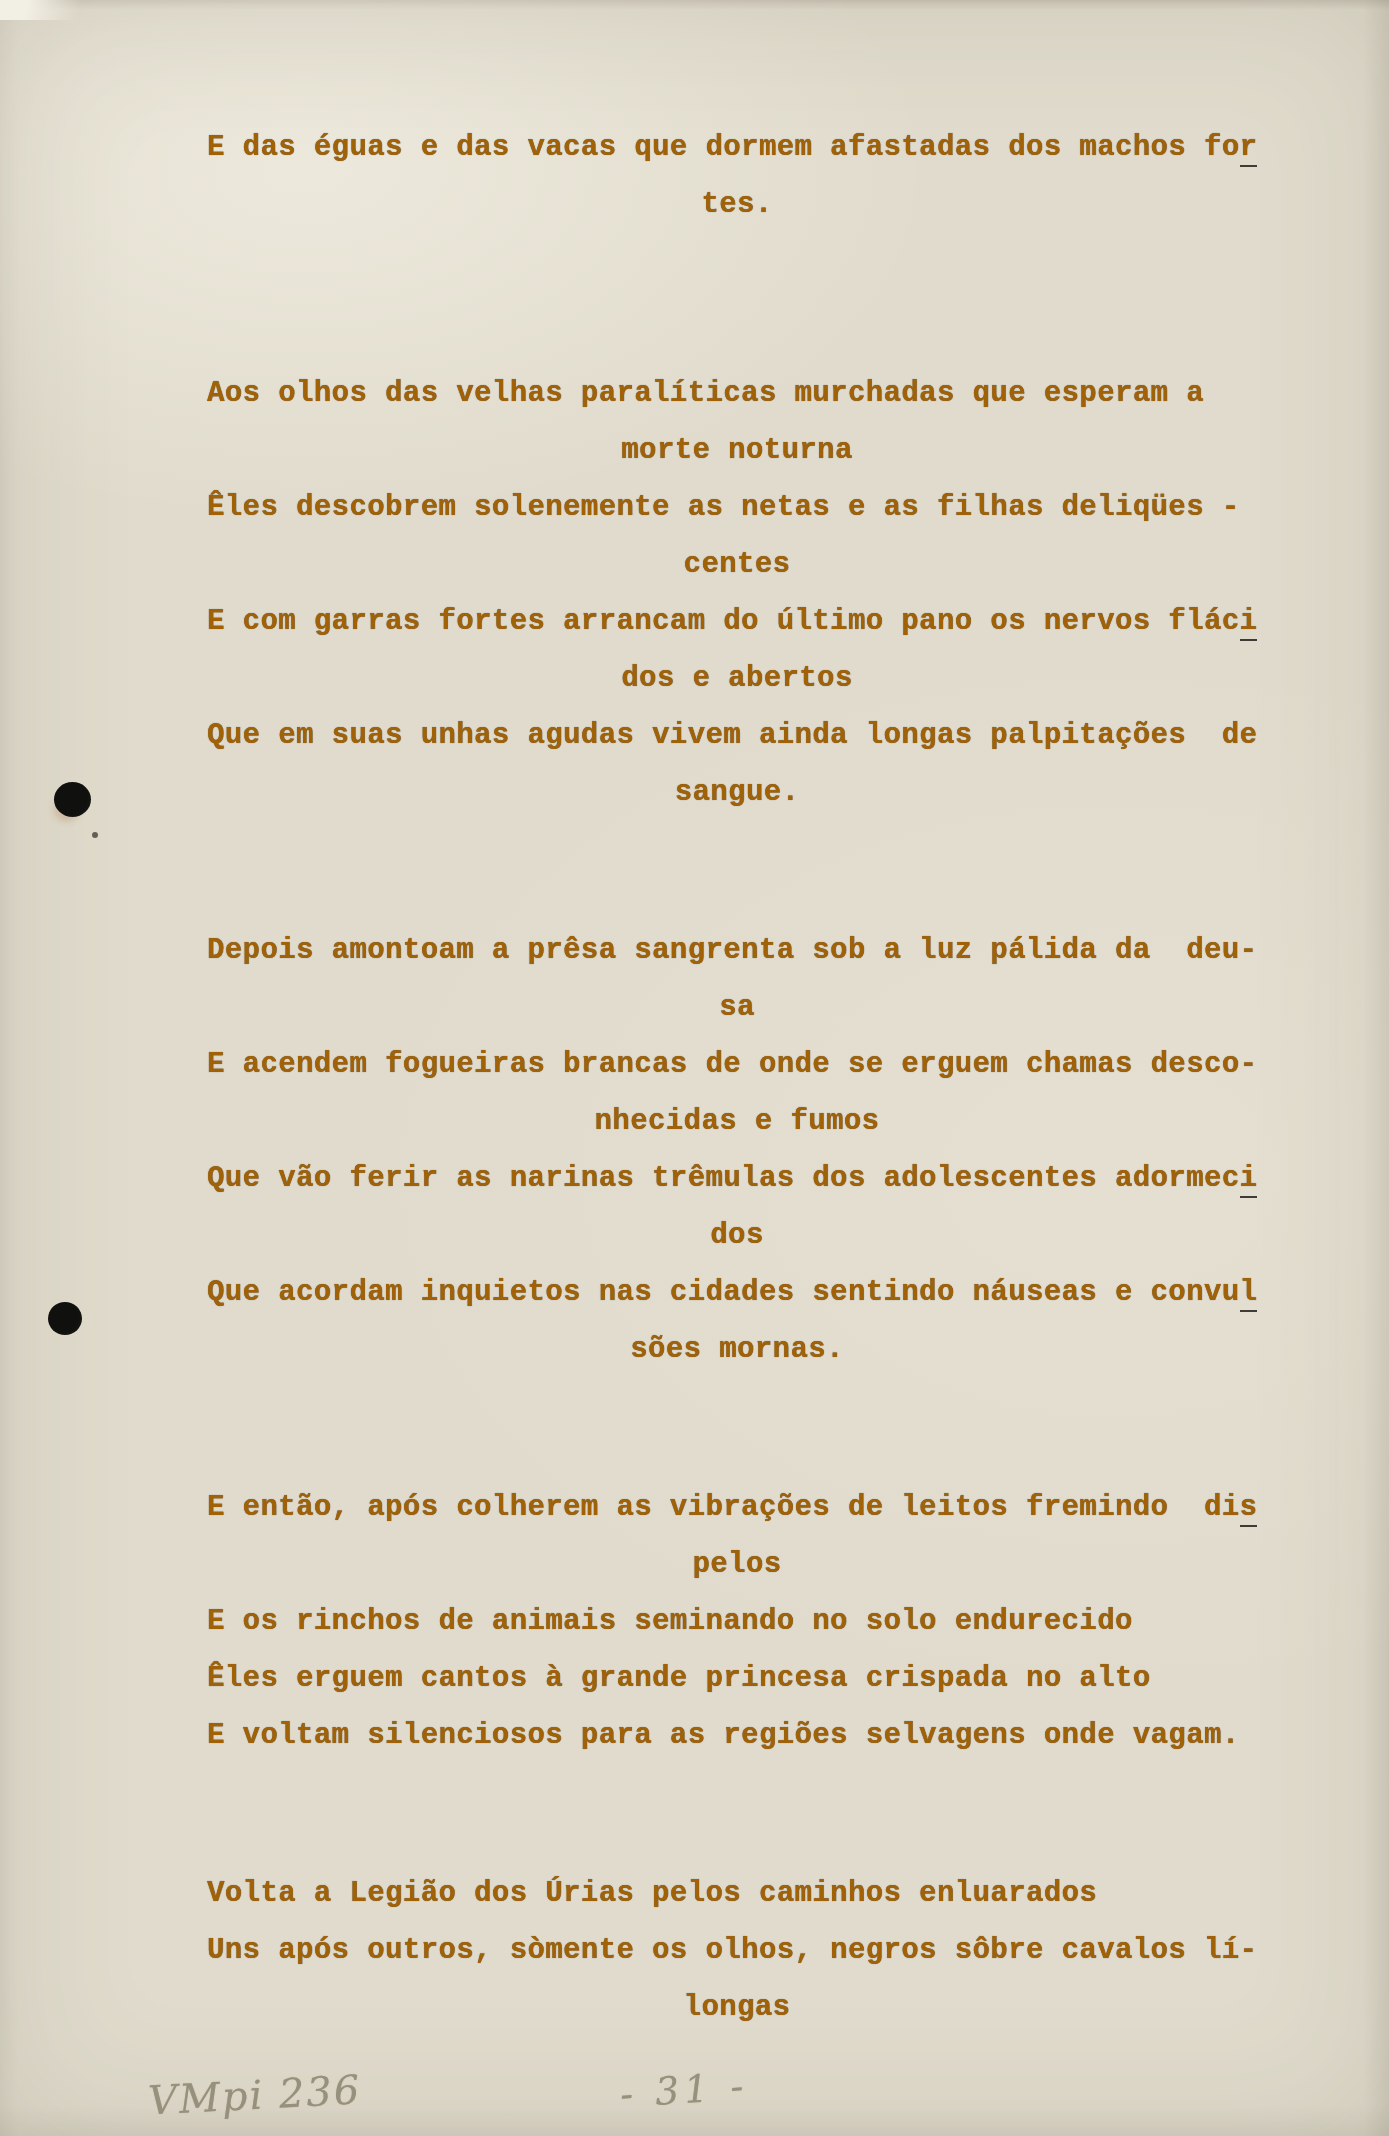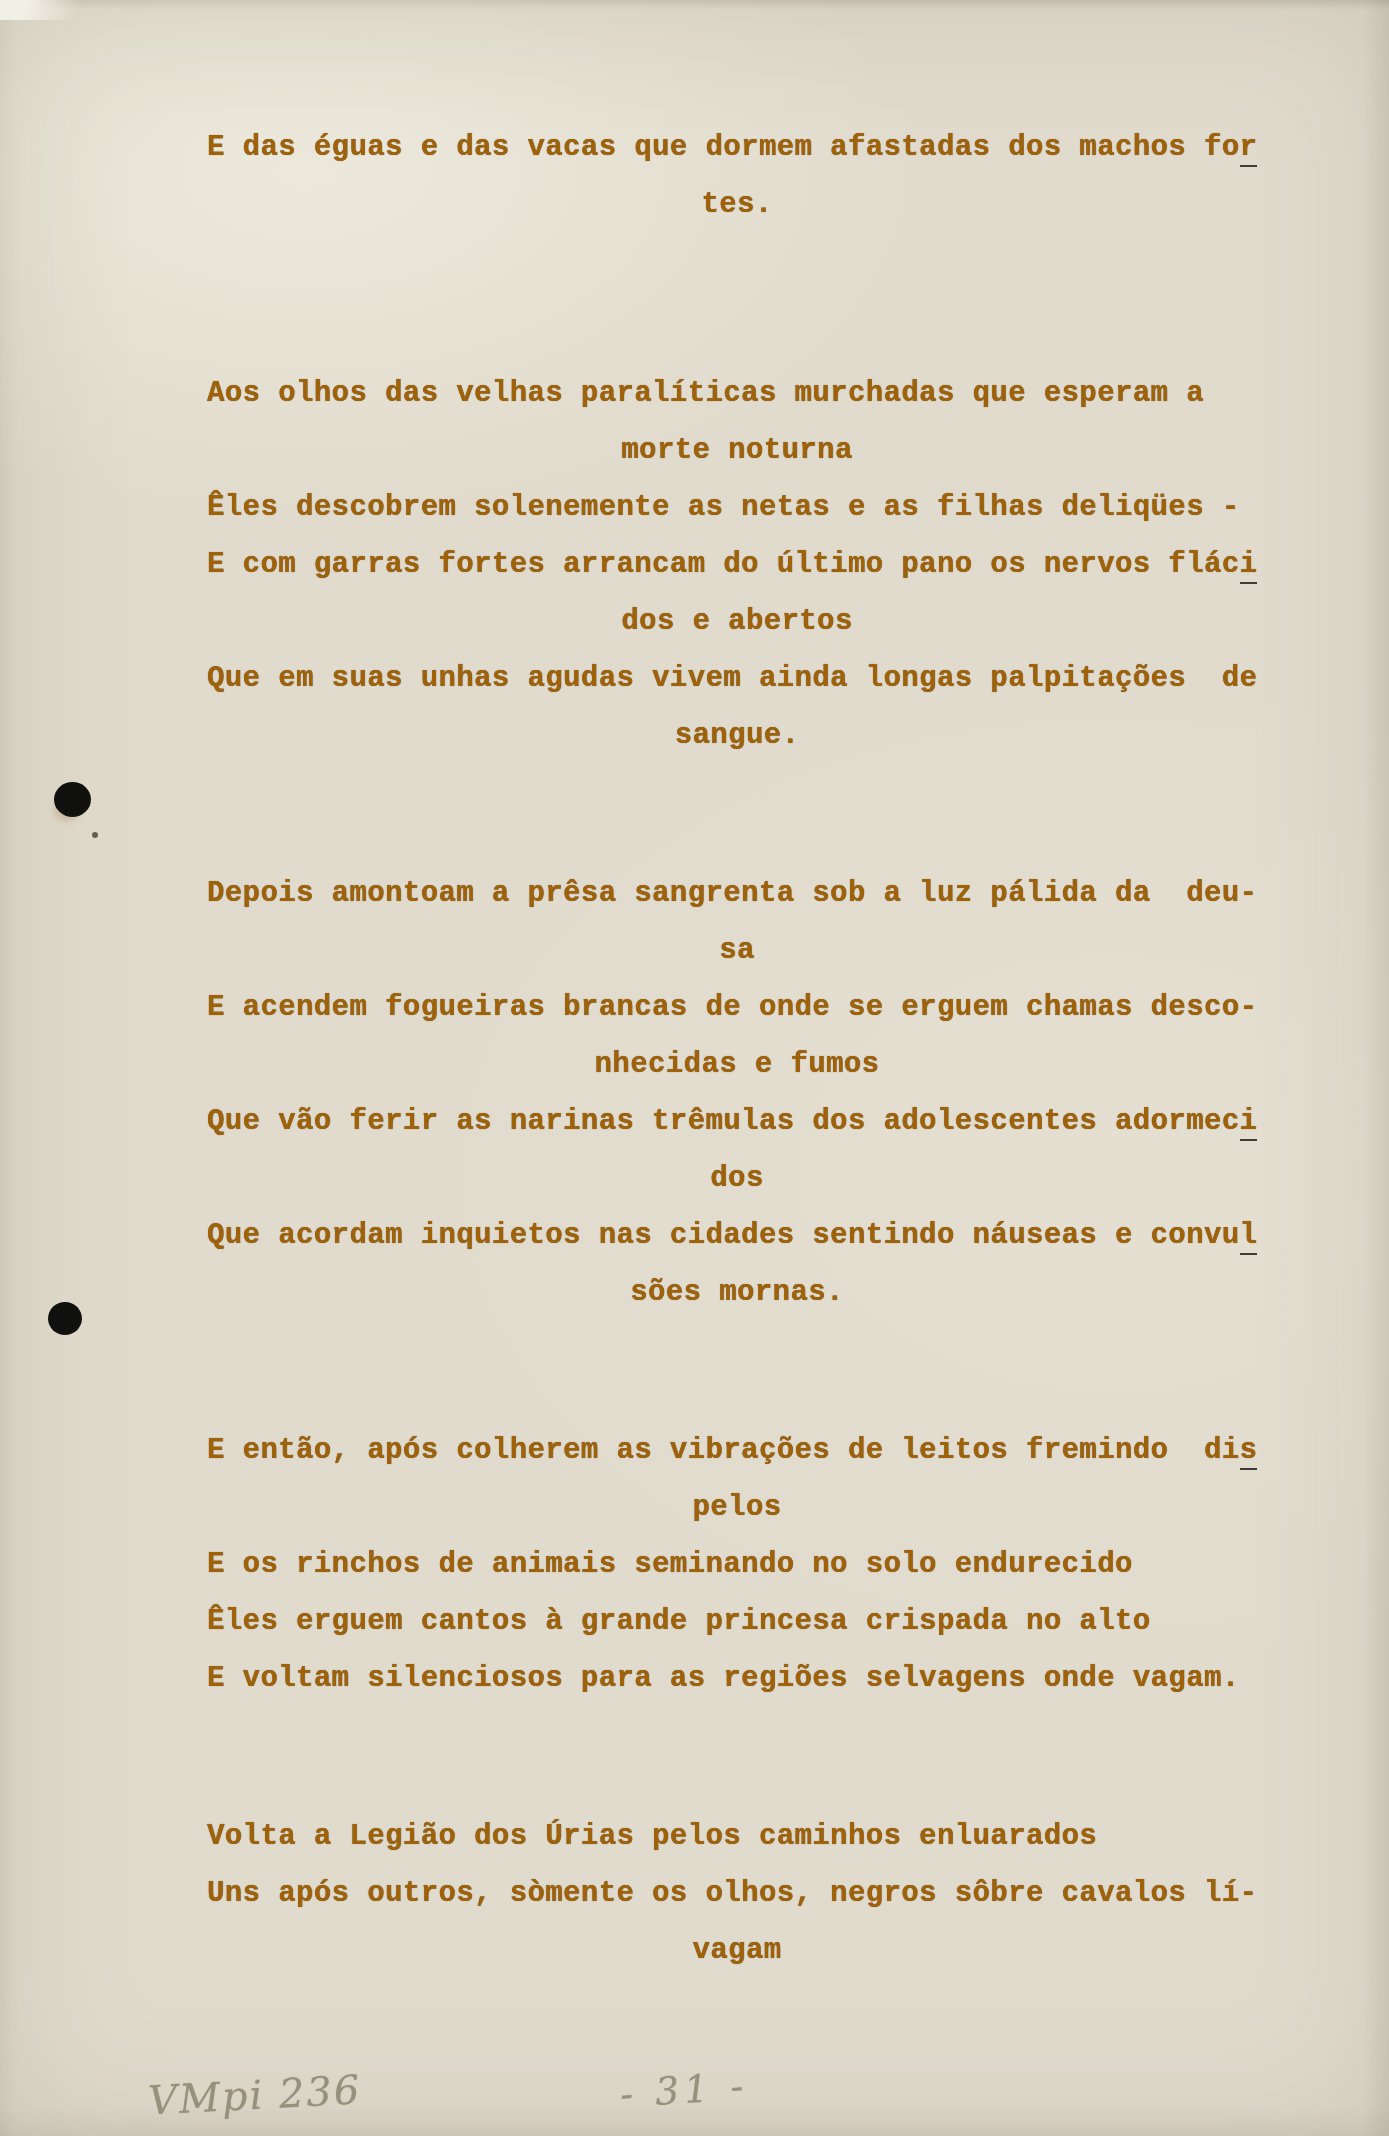--- a/index.html
+++ b/index.html
@@ -66,20 +66,21 @@
 
 <div class="poem" id="poem">
     <div class="stanza">
       <div class="line">E das éguas e das vacas que dormem afastadas dos machos fo<u>r</u></div>
       <div class="line right">tes.</div>
     </div>
     <div class="stanza gap-xl">
       <div class="line">Aos olhos das velhas paralíticas murchadas que esperam a</div>
       <div class="line right">morte noturna</div>
       <div class="line">Êles descobrem solenemente as netas e as filhas deliqües -</div>
+      <div class="line right">centes</div>
       <div class="line">E com garras fortes arrancam do último pano os nervos flác<u>i</u></div>
       <div class="line right">dos e abertos</div>
       <div class="line">Que em suas unhas agudas vivem ainda longas palpitações  de</div>
       <div class="line right">sangue.</div>
     </div>
     <div class="stanza">
       <div class="line">Depois amontoam a prêsa sangrenta sob a luz pálida da  deu-</div>
       <div class="line right">sa</div>
       <div class="line">E acendem fogueiras brancas de onde se erguem chamas desco-</div>
       <div class="line right">nhecidas e fumos</div>
@@ -91,18 +92,18 @@
     <div class="stanza">
       <div class="line">E então, após colherem as vibrações de leitos fremindo  di<u>s</u></div>
       <div class="line right">pelos</div>
       <div class="line">E os rinchos de animais seminando no solo endurecido</div>
       <div class="line">Êles erguem cantos à grande princesa crispada no alto</div>
       <div class="line">E voltam silenciosos para as regiões selvagens onde vagam.</div>
     </div>
     <div class="stanza">
       <div class="line">Volta a Legião dos Úrias pelos caminhos enluarados</div>
       <div class="line">Uns após outros, sòmente os olhos, negros sôbre cavalos lí-</div>
-      <div class="line right">vagam</div>
+      <div class="line right">longas</div>
     </div>
   </div>
 
 <div class="handwriting hw-note">VMpi 236</div>
 <div class="handwriting hw-page">- 31 -</div>
 
 </body></html>

